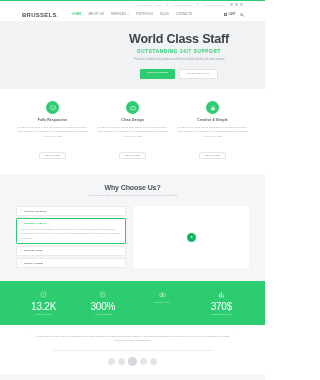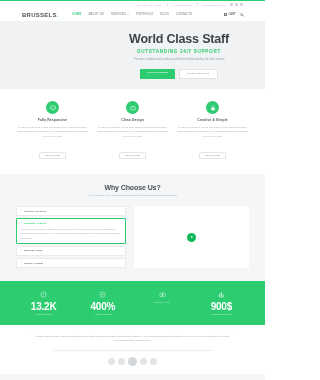--- a/index.html
+++ b/index.html
@@ -130,21 +130,21 @@
 
   
   .stats {
     background:#2ecc71; padding:9px 14px 10px;
     display:flex; justify-content:space-around; text-align:center;
   }
   .stat { flex:1; }
   .stat-ico { height:9px; display:flex; align-items:center; justify-content:center; margin-bottom:1.5px; }
   .stat-ico svg { width:7px; height:7px; fill:#ffffff; opacity:.92; }
   .stat-num {
-    font-size:10px; font-weight:bold; color:#ffffff;
+    font-size:10px; font-weight:normal; color:#ffffff;
     letter-spacing:-.2px; line-height:1.1;
   }
   .stat-label { font-size:2.2px; color:#ffffff; opacity:.8; letter-spacing:.25px; margin-top:1px; }
 
   
   .testi { background:#ffffff; padding:10px 30px 8px; text-align:center; }
   .quote-row { display:flex; align-items:flex-start; justify-content:center; gap:3px; }
   .qmark { font-size:4px; color:#d2d6da; line-height:1.2; }
   .testi-text { font-size:2.4px; color:#a0a6ad; line-height:2; flex:1; }
   .testi-rule { height:.6px; background:#eceef0; margin:6px 22px 0; }
@@ -301,40 +301,40 @@
       <div class="stat-num">13.2K</div>
       <div class="stat-label">Happy Clients</div>
     </div>
     <div class="stat">
       <div class="stat-ico">
         <svg viewBox="0 0 24 24">
             <circle cx="12" cy="12" r="9" fill="none" stroke="#fff" stroke-width="1.6"></circle>
             <circle cx="12" cy="12" r="2.5"></circle>
           </svg>
       </div>
-      <div class="stat-num">400%</div>
+      <div class="stat-num">300%</div>
       <div class="stat-label">Annual Growth</div>
     </div>
     <div class="stat">
       <div class="stat-ico">
         <svg viewBox="0 0 24 24">
             <rect x="3" y="7" width="18" height="12" rx="2" fill="none" stroke="#fff" stroke-width="1.6"></rect>
             <circle cx="12" cy="13" r="3"></circle>
           </svg>
       </div>
       <div class="stat-label">Creative Idea</div>
     </div>
     <div class="stat">
       <div class="stat-ico">
         <svg viewBox="0 0 24 24">
             <path d="M4 20V9h3v11zM10 20V4h3v16zM16 20v-7h3v7z"></path>
             <path d="M3 21h18" stroke="#fff" stroke-width="1.4"></path>
           </svg>
       </div>
-      <div class="stat-num">900$</div>
+      <div class="stat-num">370$</div>
       <div class="stat-label">Transaction Cost</div>
     </div>
   </div>
 
   <div class="testi">
     <div class="quote-row">
       <span class="qmark">“</span>
       <span class="testi-text">Ut wisi enim ad minim veniam, quis nostrud exerci tation ullamcorper suscipit lobortis nisl ut aliquip ex ea commodo consequat. Duis autem vel eum iriure dolor in hendrerit in vulputate velit esse molestie consequat duis</span>
       <span class="qmark">”</span>
     </div>

